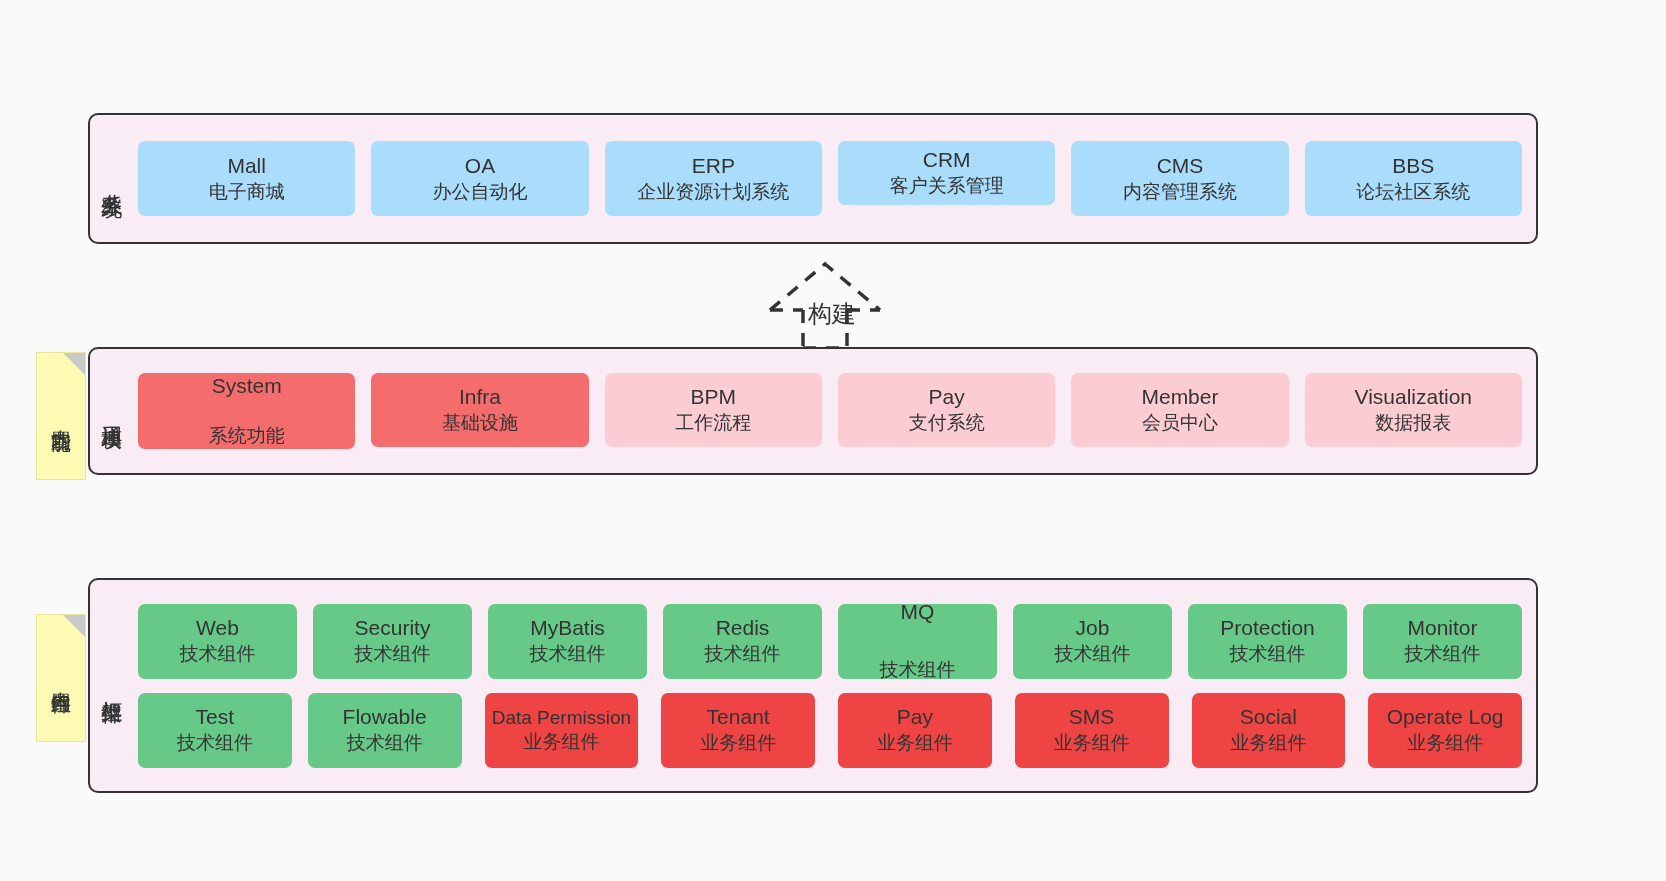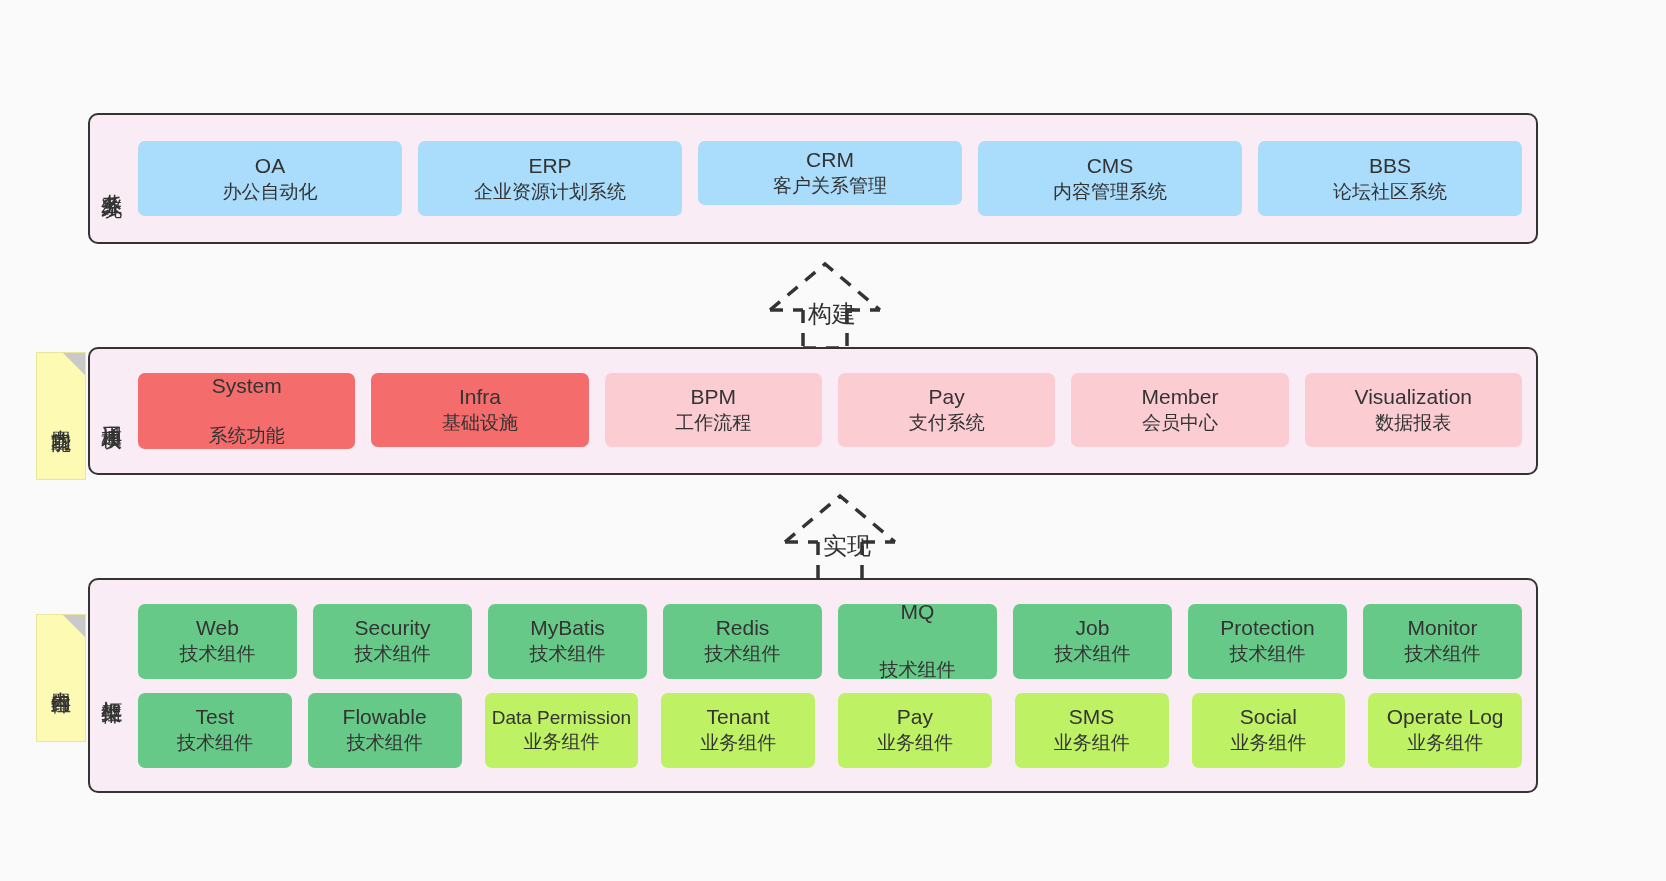--- a/index.html
+++ b/index.html
@@ -67,21 +67,21 @@
     padding:4px 6px;
   }
   .node .t1{font-size:21px;}
   .node .t2{font-size:19px;}
   .node.three .t1{font-size:19px;}
 
   .n-blue{background:#aadcfb;}
   .n-red{background:#f56c6c;}
   .n-pink{background:#fbcdd3;}
   .n-green{background:#67c987;}
-  .n-lgreen{background:#bef264;margin-left:7px;}
+  .n-lgreen{background:#ef4444;margin-left:7px;}
 
   
   .note{
     position:absolute;
     box-sizing:border-box;
     background:#fcfab3;
     border:1px solid #e9e59a;
     display:flex;
     align-items:center;
     justify-content:center;
@@ -117,20 +117,24 @@
 </style>
 </head>
 <body>
 
 <div class="canvas">
 
   <div class="layer" id="layer-business-system" style="left:88px;top:113px;width:1450px;height:131px;">
     <div class="layer-label">业务系统</div>
     <div class="layer-body">
       <div class="row">
+        <div class="node n-blue" style="height:75px;">
+          <span class="t1">Mall</span>
+          <span class="t2">电子商城</span>
+        </div>
         <div class="node n-blue" style="height:75px;">
           <span class="t1">OA</span>
           <span class="t2">办公自动化</span>
         </div>
         <div class="node n-blue" style="height:75px;">
           <span class="t1">ERP</span>
           <span class="t2">企业资源计划系统</span>
         </div>
         <div class="node n-blue" style="height:64px;">
           <span class="t1">CRM</span>
@@ -190,31 +194,20 @@
           <span class="t2">会员中心</span>
         </div>
         <div class="node n-pink" style="height:74px;">
           <span class="t1">Visualization</span>
           <span class="t2">数据报表</span>
         </div>
       </div>
     </div>
   </div>
 
-  <div class="arrow" style="left:770px;top:490px;width:160px;height:92px;">
-    <svg width="160" height="92" viewBox="0 0 160 92">
-      <polyline points="15,52 70,6 125,52" fill="none" stroke="#333333" stroke-width="3.5" stroke-dasharray="13,10" stroke-linecap="butt"></polyline>
-      <polyline points="48,52 48,92" fill="none" stroke="#333333" stroke-width="3.5" stroke-dasharray="13,10"></polyline>
-      <polyline points="92,52 92,92" fill="none" stroke="#333333" stroke-width="3.5" stroke-dasharray="13,10"></polyline>
-      <polyline points="48,90 92,90" fill="none" stroke="#333333" stroke-width="3.5" stroke-dasharray="13,10"></polyline>
-      <polyline points="15,52 48,52" fill="none" stroke="#333333" stroke-width="3.5" stroke-dasharray="13,10"></polyline>
-      <polyline points="92,52 125,52" fill="none" stroke="#333333" stroke-width="3.5" stroke-dasharray="13,10"></polyline>
-    </svg>
-    <span class="arrow-label" style="left:53px;top:44px;">实现</span>
-  </div>
 
   <div class="note" style="left:36px;top:614px;width:50px;height:128px;">
     <span class="fold"></span>
     <span>内置组件</span>
   </div>
 
   <div class="layer" id="layer-framework-component" style="left:88px;top:578px;width:1450px;height:215px;">
     <div class="layer-label">框架组件</div>
     <div class="layer-body">
 

